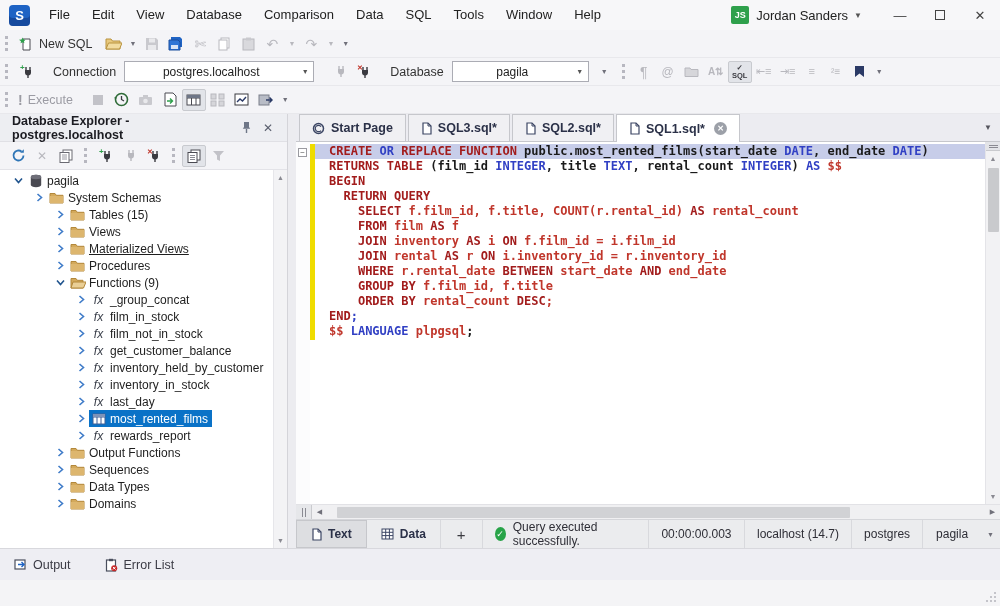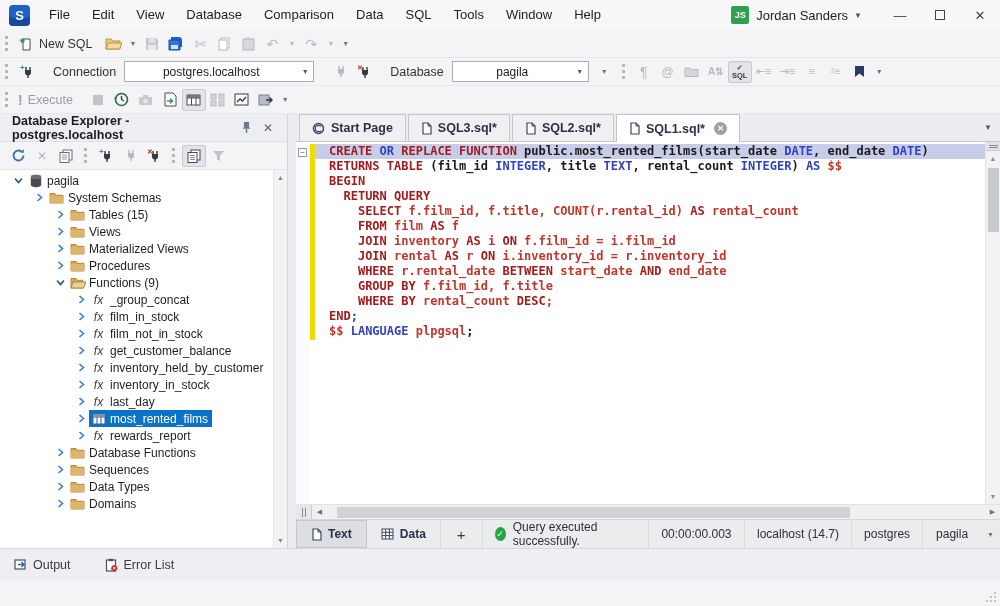--- a/index.html
+++ b/index.html
@@ -454,21 +454,21 @@
             <span class="row-body">
               <span class="tree-icon">
                 <svg width="15" height="12" viewBox="0 0 15 12">
                   <path d="M1 1.5h5l1.3 1.8H14V11H1z" fill="#D3A95B" stroke="#B3883B"></path>
                   <path d="M1 4h13v7H1z" fill="#DDB66E"></path>
                 </svg>
               </span>
               <span class="tree-label">Views</span>
             </span>
           </div>
-          <div class="tree-row" style="padding-left: 52px;">
+          <div class="tree-row" style="padding-left: 52px; text-decoration: underline;">
             <span class="arrow">
               <svg width="9" height="9" viewBox="0 0 9 9">
                 <path d="M2.5 1l4 3.5-4 3.5" fill="none" stroke="#3E7BC8" stroke-width="1.6"></path>
               </svg>
             </span>
             <span class="row-body">
               <span class="tree-icon">
                 <svg width="15" height="12" viewBox="0 0 15 12">
                   <path d="M1 1.5h5l1.3 1.8H14V11H1z" fill="#D3A95B" stroke="#B3883B"></path>
                   <path d="M1 4h13v7H1z" fill="#DDB66E"></path>
@@ -636,21 +636,21 @@
                 <path d="M2.5 1l4 3.5-4 3.5" fill="none" stroke="#3E7BC8" stroke-width="1.6"></path>
               </svg>
             </span>
             <span class="row-body">
               <span class="tree-icon">
                 <svg width="15" height="12" viewBox="0 0 15 12">
                   <path d="M1 1.5h5l1.3 1.8H14V11H1z" fill="#D3A95B" stroke="#B3883B"></path>
                   <path d="M1 4h13v7H1z" fill="#DDB66E"></path>
                 </svg>
               </span>
-              <span class="tree-label">Database Functions</span>
+              <span class="tree-label">Output Functions</span>
             </span>
           </div>
           <div class="tree-row" style="padding-left: 52px;">
             <span class="arrow">
               <svg width="9" height="9" viewBox="0 0 9 9">
                 <path d="M2.5 1l4 3.5-4 3.5" fill="none" stroke="#3E7BC8" stroke-width="1.6"></path>
               </svg>
             </span>
             <span class="row-body">
               <span class="tree-icon">
@@ -752,21 +752,21 @@
             <div class="code-line active-line"><span class="tk-k">CREATE </span><span class="tk-b">OR </span><span class="tk-k">REPLACE FUNCTION </span><span class="tk-n">public.most_rented_films(start_date </span><span class="tk-b">DATE</span><span class="tk-n">, end_date </span><span class="tk-b">DATE</span><span class="tk-n">)</span></div>
             <div class="code-line"><span class="tk-k">RETURNS TABLE </span><span class="tk-n">(film_id </span><span class="tk-b">INTEGER</span><span class="tk-n">, title </span><span class="tk-b">TEXT</span><span class="tk-n">, rental_count </span><span class="tk-b">INTEGER</span><span class="tk-n">) </span><span class="tk-b">AS </span><span class="tk-s">$$</span></div>
             <div class="code-line"><span class="tk-k">BEGIN</span></div>
             <div class="code-line"><span class="tk-n">  </span><span class="tk-k">RETURN QUERY</span></div>
             <div class="code-line"><span class="tk-n">    </span><span class="tk-k">SELECT</span><span class="tk-s"> f.film_id, f.title, COUNT(r.rental_id) </span><span class="tk-k">AS</span><span class="tk-s"> rental_count</span></div>
             <div class="code-line"><span class="tk-n">    </span><span class="tk-k">FROM</span><span class="tk-s"> film </span><span class="tk-k">AS</span><span class="tk-s"> f</span></div>
             <div class="code-line"><span class="tk-n">    </span><span class="tk-k">JOIN</span><span class="tk-s"> inventory </span><span class="tk-k">AS</span><span class="tk-s"> i </span><span class="tk-k">ON</span><span class="tk-s"> f.film_id = i.film_id</span></div>
             <div class="code-line"><span class="tk-n">    </span><span class="tk-k">JOIN</span><span class="tk-s"> rental </span><span class="tk-k">AS</span><span class="tk-s"> r </span><span class="tk-k">ON</span><span class="tk-s"> i.inventory_id = r.inventory_id</span></div>
             <div class="code-line"><span class="tk-n">    </span><span class="tk-k">WHERE</span><span class="tk-s"> r.rental_date </span><span class="tk-k">BETWEEN</span><span class="tk-s"> start_date </span><span class="tk-k">AND</span><span class="tk-s"> end_date</span></div>
             <div class="code-line"><span class="tk-n">    </span><span class="tk-k">GROUP BY</span><span class="tk-s"> f.film_id, f.title</span></div>
-            <div class="code-line"><span class="tk-n">    </span><span class="tk-k">WHERE BY</span><span class="tk-s"> rental_count </span><span class="tk-k">DESC</span><span class="tk-s">;</span></div>
+            <div class="code-line"><span class="tk-n">    </span><span class="tk-k">ORDER BY</span><span class="tk-s"> rental_count </span><span class="tk-k">DESC</span><span class="tk-s">;</span></div>
             <div class="code-line"><span class="tk-k">END</span><span class="tk-b">;</span></div>
             <div class="code-line"><span class="tk-s">$$ </span><span class="tk-b">LANGUAGE </span><span class="tk-s">plpgsql</span><span class="tk-n">;</span></div>
           </div>
         <div class="vscroll">
           <span class="vsplit-handle">
               <i></i>
               <i></i>
             </span>
           <span class="scroll-arrow">▲</span>
           <span class="vthumb"></span>

